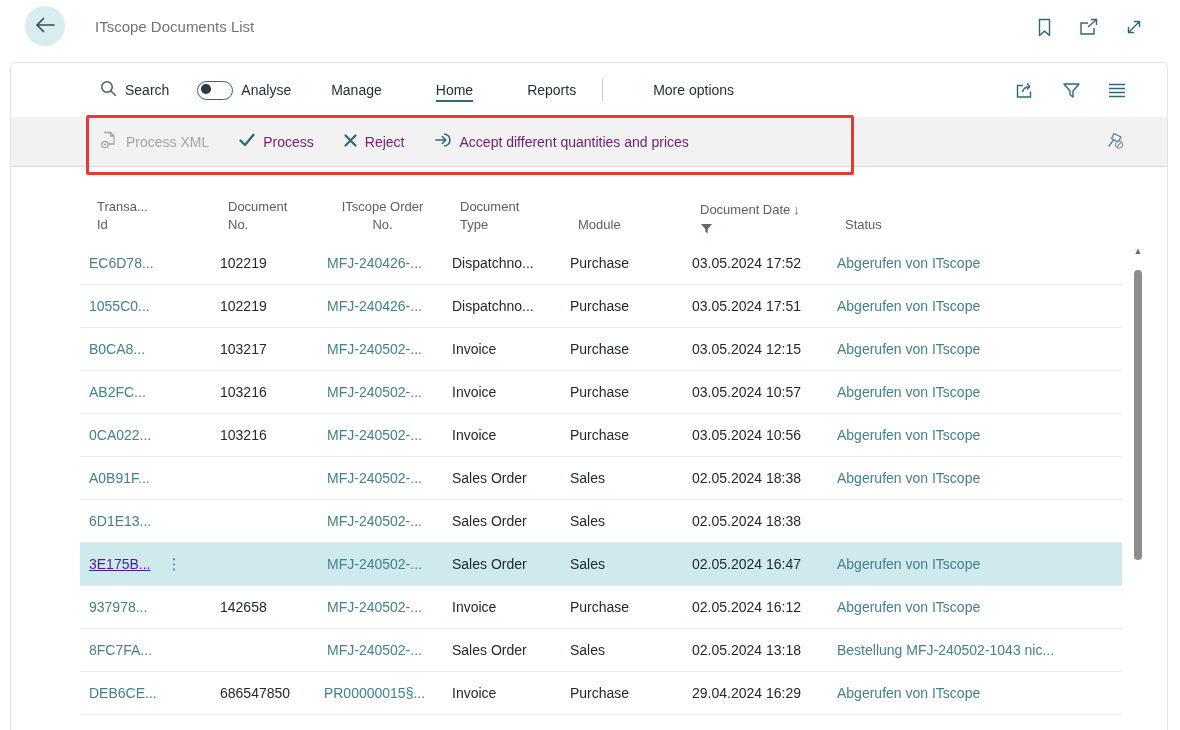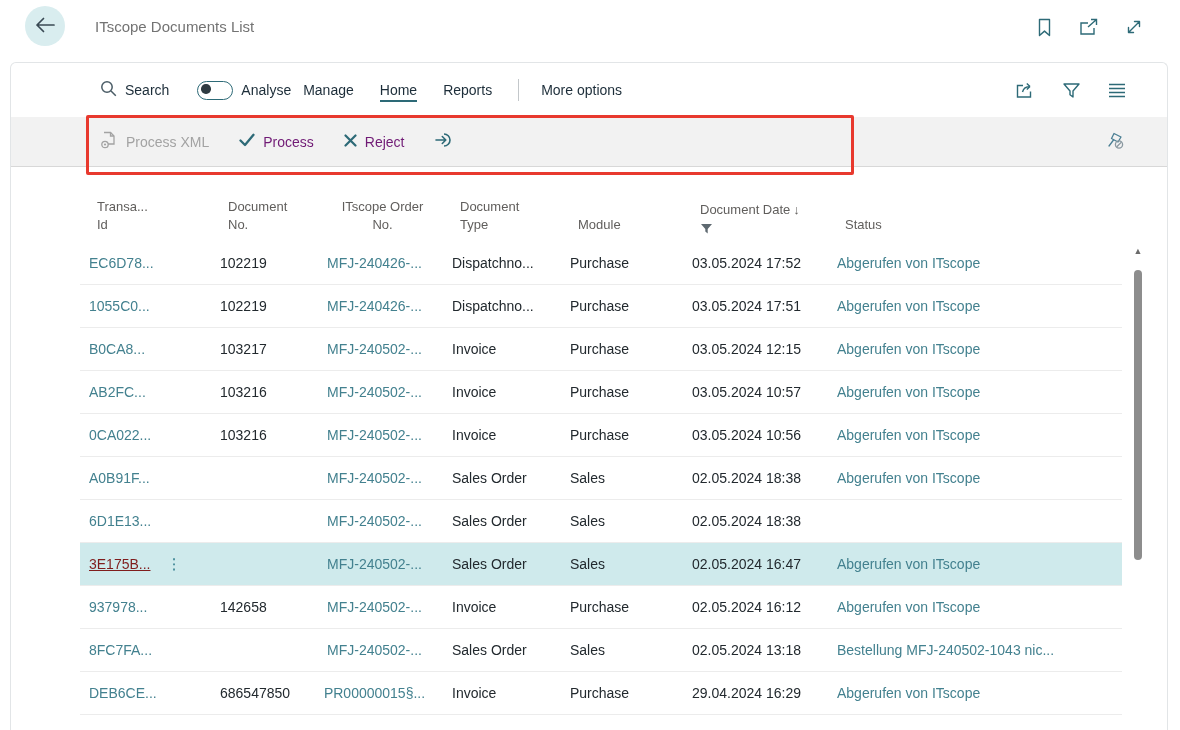--- a/index.html
+++ b/index.html
@@ -19,21 +19,21 @@
 
   
   .toolbar{position:absolute;left:11px;top:63px;width:1156px;height:54px;display:flex;align-items:center;
            padding:0 40px 0 89px;box-sizing:border-box;font-size:14px;}
   .tb-item{display:flex;align-items:center;gap:8px;cursor:pointer;white-space:nowrap;}
   .tb-search{margin-right:28px;}
   .toggle{width:34px;height:17px;border:1.5px solid #2d6a77;border-radius:10px;position:relative;background:#fff;
           display:inline-block;cursor:pointer;}
   .knob{position:absolute;left:3px;top:2.5px;width:9.5px;height:9.5px;border-radius:50%;background:#2f3b42;}
   .tb-analyse{margin-right:12px;}
-  .tb-menu{margin-right:26px;padding:4px 0;}
+  .tb-menu{margin-right:26px;padding:4px 0;margin-left:28px;}
   .tb-menu.active{border-bottom:2px solid #2d6a77;padding-bottom:2px;}
   .tb-divider{width:1px;height:22px;background:#c3c7ca;margin:0 22px 0 0;}
   .tb-right{margin-left:auto;display:flex;gap:26px;align-items:center;}
 
   
   .action-strip{position:absolute;left:11px;top:117px;width:1156px;height:50px;background:#f2f2f2;
                 border-bottom:1px solid #d8d8d8;display:flex;align-items:center;gap:30px;
                 padding:0 40px 0 89px;box-sizing:border-box;font-size:14px;}
   .action-item{display:flex;align-items:center;gap:8px;cursor:pointer;white-space:nowrap;color:#701a75;}
   .action-item.disabled{color:#a3a3a3;cursor:default;}
@@ -50,21 +50,21 @@
   .col5{width:145px;}.col6{flex:1;min-width:0;}
   .icon-sort-desc::before{content:'\2193';margin-left:3px;}
   .hfilter{margin-top:3px;height:12px;}
 
   .tbody{position:absolute;left:80px;top:242px;width:1042px;}
   .trow{display:flex;align-items:center;height:43px;border-bottom:1px solid #ececec;
         padding-left:9px;box-sizing:border-box;font-size:14px;cursor:pointer;background:#fff;}
   .trow.selected{background:#cfeaec;}
   .cell{overflow:hidden;white-space:nowrap;padding-right:10px;box-sizing:border-box;color:#22292e;}
   .cell.link{color:#43818f;}
-  .selected-id{text-decoration:underline;color:#7f1d1d;}
+  .selected-id{text-decoration:underline;color:#4c1d95;}
   .row-menu{color:#2e7b8c;margin-left:16px;font-size:15px;cursor:pointer;}
   .row-menu::before{content:'\22EE';}
 
   
   .scroll-track{position:absolute;left:1132px;top:246px;width:12px;height:480px;}
   .scroll-up{color:#6b6b6b;font-size:9px;text-align:center;display:block;cursor:pointer;}
   .scroll-up::before{content:'\25B2';}
   .scroll-thumb{position:absolute;left:2px;top:24px;width:8px;height:290px;background:#8d8d8d;border-radius:4px;cursor:grab;}
 </style>
 </head>
@@ -170,20 +170,21 @@
       </span>
       <span>Reject</span>
     </span>
     <span class="action-item">
       <span>
         <svg width="17" height="16" viewBox="0 0 17 16">
             <path d="M9 2 a6 6 0 1 1 0 12" fill="none" stroke="#2d6a77" stroke-width="1.6"></path>
             <path d="M1 8 h9.5 M7.3 4.5 L10.8 8 L7.3 11.5" fill="none" stroke="#2d6a77" stroke-width="1.6" stroke-linecap="round" stroke-linejoin="round"></path>
           </svg>
       </span>
+      <span>Accept different quantities and prices</span>
     </span>
     <span class="strip-pin">
       <svg width="23" height="23" viewBox="0 0 23 23">
           <path d="M10 4.5 l7 3.5 -3 5 -6.5 -3.5 z" fill="none" stroke="#4b7f94" stroke-width="1.3" stroke-linejoin="round"></path>
           <path d="M9.5 11 L5 17" stroke="#4b7f94" stroke-width="1.3" stroke-linecap="round"></path>
           <circle cx="15" cy="15.5" r="3.6" fill="none" stroke="#8a98a0" stroke-width="1.3"></circle>
           <path d="M12.6 18 L17.4 13.1" stroke="#8a98a0" stroke-width="1.3"></path>
         </svg>
     </span>
   </div>

